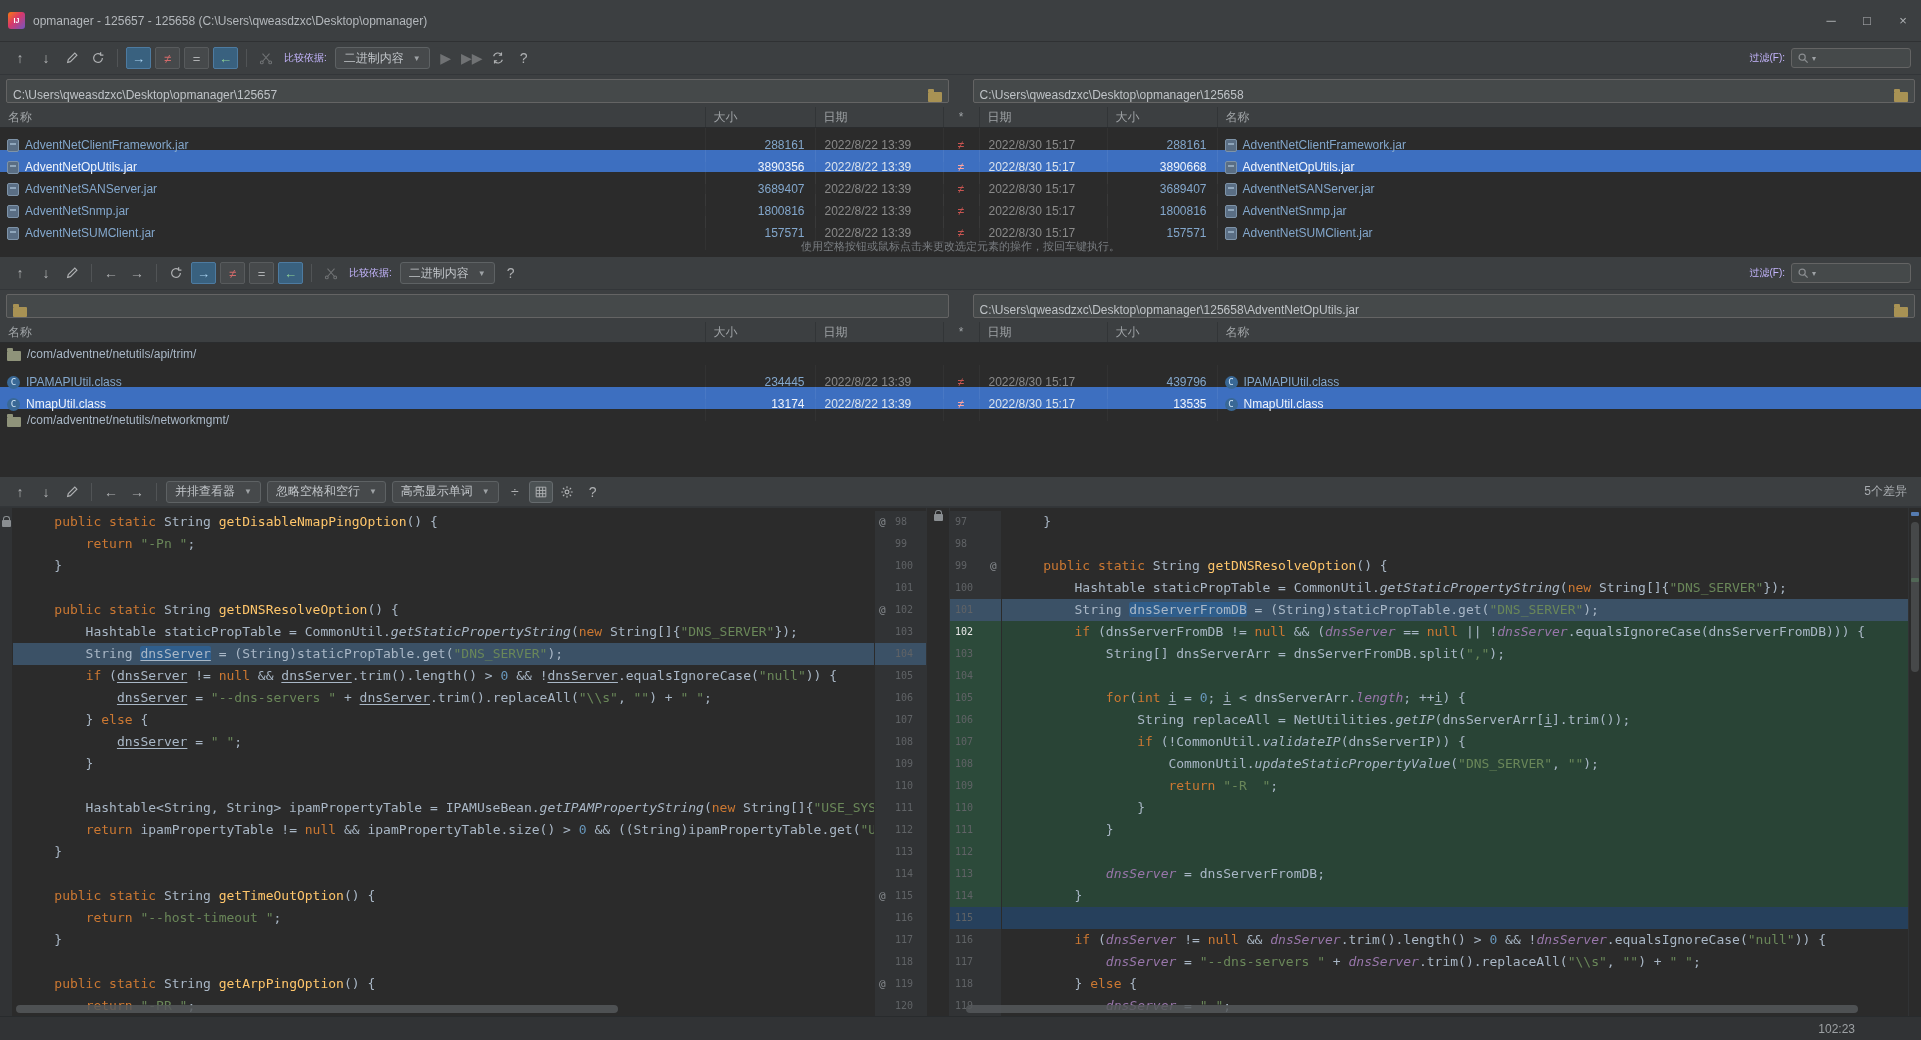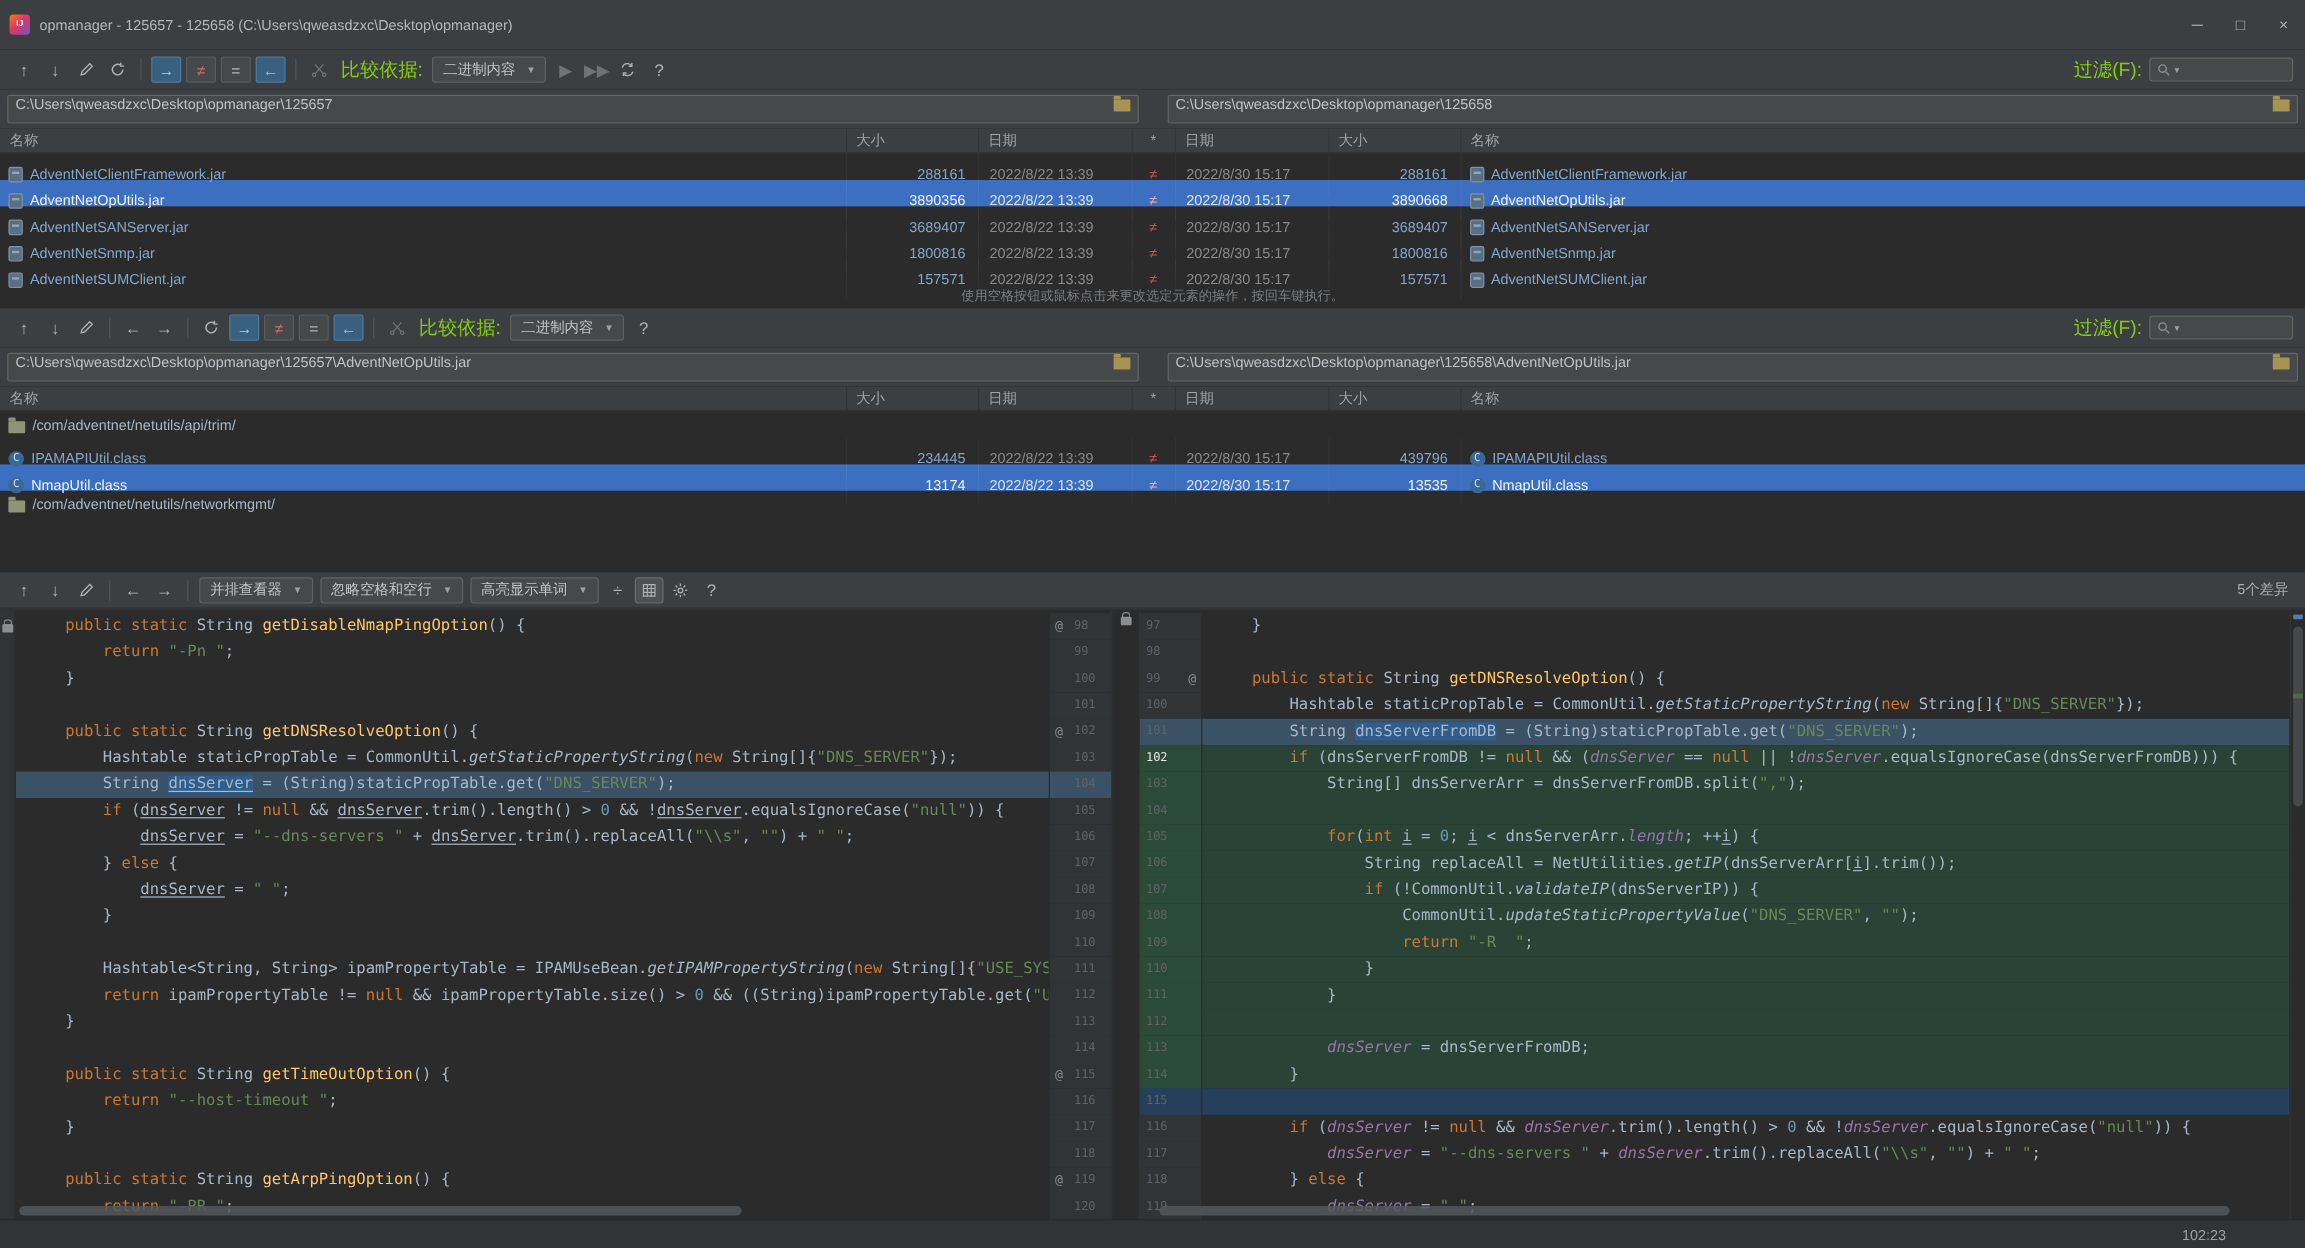--- a/index.html
+++ b/index.html
@@ -20,34 +20,34 @@
 
 .toolbar{height:33px;flex:0 0 auto;display:flex;align-items:center;gap:2px;padding:0 8px;
   background:#3c3f41;border-bottom:1px solid #333639}
 .tbtn{min-width:24px;height:22px;display:inline-flex;align-items:center;justify-content:center;
   border-radius:3px;color:#afb1b3;font-size:14px;line-height:1}
 .tbtn.dim{opacity:.45}
 .sync{width:25px;border:1px solid #585b5d;background:#46494b;font-size:13px;margin:0 1px;border-radius:2px}
 .sync.toggled{background:#39617f;border-color:#4d7ba1}
 .g-blue{color:#a8d2f0}.g-red{color:#d16a6a}.g-green{color:#8fd397}.g-gray{color:#afb1b3}
 .tsep{width:1px;height:18px;background:#515456;margin:0 5px}
-.tlabel{font-size:16px;color:#84cc16;margin:0 4px;white-space:nowrap}
+.tlabel{font-size:10px;color:#c4b5fd;margin:0 4px;white-space:nowrap}
 .combo{display:inline-flex;align-items:center;gap:9px;height:22px;padding:0 8px;background:#46494b;
   border:1px solid #5e6264;border-radius:3px;font-size:12px;color:#c2c6ca;white-space:nowrap;margin:0 2px}
 .combo .carr,.searchbox .carr{font-size:8px;color:#9ea2a5}
 .tspring{flex:1}
 .searchbox{display:inline-flex;align-items:center;gap:3px;width:120px;height:20px;background:#45494a;
   border:1px solid #646464;border-radius:3px;padding:0 5px;margin-right:2px}
 .searchbox input{flex:1;min-width:0;background:transparent;border:none;outline:none;color:#ccc;font-size:12px}
 .tbtn.active{background:#4c5254;border:1px solid #666b6e}
 .diffcount{font-size:12px;color:#a8acb0;margin-right:6px;white-space:nowrap}
 
 
 .paths-row{height:32px;flex:0 0 auto;display:flex;gap:24px;align-items:center;padding:0 6px;background:#3c3f41}
-.path-field{flex:1;height:24px;display:flex;align-items:flex-start;background:#45494a;
+.path-field{flex:1;height:24px;display:flex;align-items:flex-end;background:#45494a;
   border:1px solid #646464;border-radius:2px;padding:0 6px;gap:6px}
 .path-text{flex:1;font-size:12px;color:#bfc3c7;white-space:nowrap;overflow:hidden}
 
 
 .dtable-wrap{flex:0 0 auto;background:#2b2b2b;position:relative;overflow:hidden}
 .wrap1{height:150px}
 .wrap2{height:155px}
 .dgrid{display:grid;grid-template-columns:minmax(0,1fr) 110px 128px 36px 128px 110px minmax(0,1fr)}
 .thead{height:21px;background:#3c3f41;border-bottom:1px solid #2a2c2e}
 .hcell{display:flex;align-items:center;padding:0 8px;font-size:12px;color:#9fa3a6;
@@ -371,21 +371,20 @@
             <path d="M9 9l3.4 3.4"></path>
           </svg>
       </span>
       <span class="carr">▾</span>
       <input style="">
     </span>
   </div>
 
   <div class="paths-row">
     <div class="path-field">
-      <span class="path-text">C:\Users\qweasdzxc\Desktop\opmanager\125657\AdventNetOpUtils.jar</span>
       <span class="ficon path-folder">
           <span class="icon-folder"></span>
         </span>
     </div>
     <div class="path-field">
       <span class="path-text">C:\Users\qweasdzxc\Desktop\opmanager\125658\AdventNetOpUtils.jar</span>
       <span class="ficon path-folder">
           <span class="icon-folder"></span>
         </span>
     </div>

